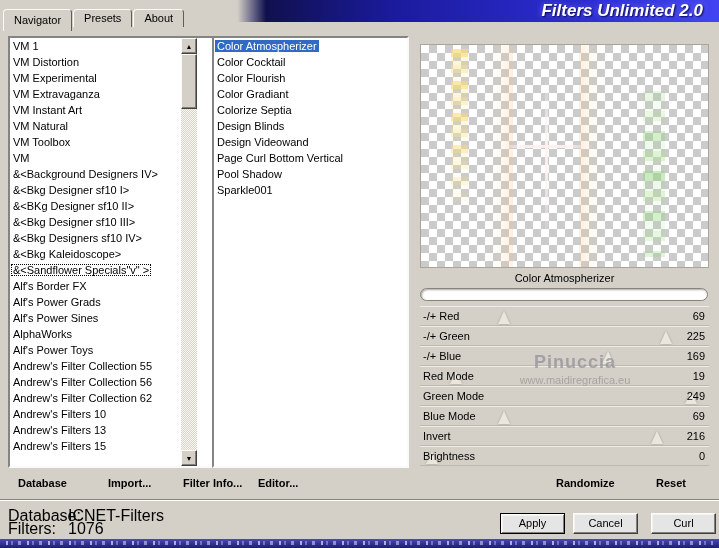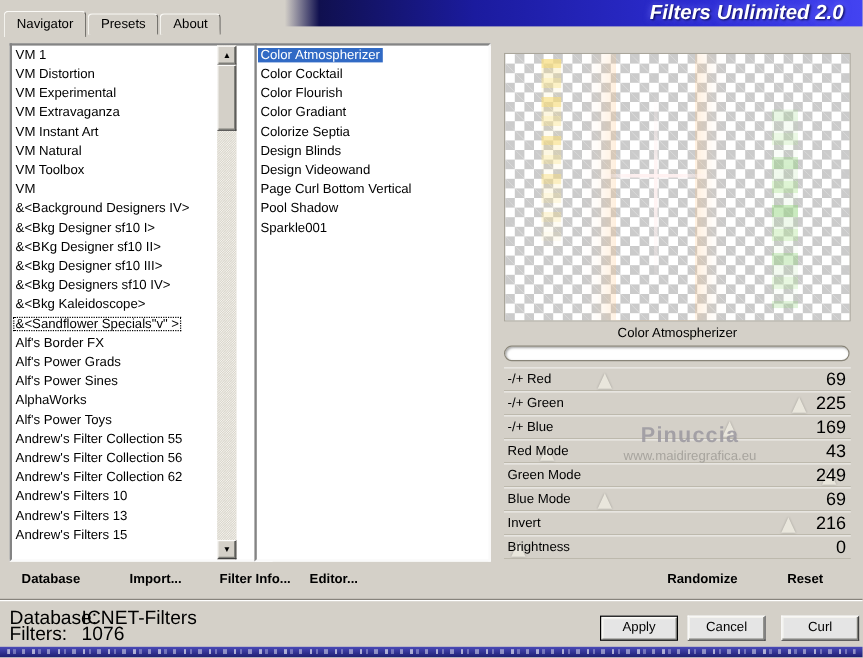--- a/index.html
+++ b/index.html
@@ -6,21 +6,21 @@
   body{width:719px;height:548px;overflow:hidden;font-family:"Liberation Sans",sans-serif;background:#d4d0c8;}
   .app{position:relative;width:719px;height:548px;background:#d4d0c8;overflow:hidden;}
 
   
   .banner{position:absolute;top:0;left:0;right:0;height:22px;
     background:linear-gradient(90deg,#d4d0c8 0%,#d4d0c8 33%,#10104f 37%,#1b1b9e 55%,#2d2dd4 82%,#4343f2 100%);}
   .banner-title{position:absolute;right:16px;top:1px;font-size:17px;font-weight:bold;font-style:italic;color:#fff;
     text-shadow:1px 1px 2px #000050,0 0 6px rgba(130,130,255,.8);white-space:nowrap;}
 
   
-  .tabs{position:absolute;top:9px;left:3px;display:flex;align-items:center;z-index:3;}
+  .tabs{position:absolute;top:9px;left:3px;display:flex;align-items:flex-start;z-index:3;}
   .tab{font-size:11px;background:#d4d0c8;color:#000;height:17px;line-height:17px;padding:0 10px;
     border:1px solid;border-color:#fbfaf7 #5f5d58 #b9b5aa #fbfaf7;border-radius:4px 4px 0 0;margin-right:1px;border-bottom:none;}
   .tab.selected{height:21px;line-height:20px;z-index:4;position:relative;background:#d4d0c8;}
 
   
   .listbox{position:absolute;background:#fff;border:2px solid;border-color:#848484 #fafafa #fafafa #848484;
     overflow:hidden;box-sizing:border-box;}
   .cat-list{left:8px;top:36px;width:219px;height:432px;padding-right:16px;}
   .filter-list{left:212px;top:36px;width:197px;height:432px;}
   .list-item{height:16px;line-height:16px;font-size:11px;white-space:nowrap;overflow:hidden;padding-left:1px;color:#000;}
@@ -75,21 +75,21 @@
 
   .preview-caption{position:absolute;left:420px;top:272px;width:289px;text-align:center;font-size:11px;color:#000;}
   .progress{position:absolute;left:420px;top:288px;width:288px;height:13px;box-sizing:border-box;
     background:#fff;border:1px solid #888478;border-radius:7px;box-shadow:inset 1px 1px 2px rgba(0,0,0,.35);}
 
   
   .sliders{position:absolute;left:420px;top:306px;width:289px;}
   .slider-row{position:relative;height:20px;display:flex;align-items:center;justify-content:space-between;
     box-shadow:inset 0 -1px 0 #bdb9ad,inset 0 1px 0 rgba(255,255,255,.6);}
   .s-label{font-size:11px;padding-left:3px;color:#000;position:relative;z-index:2;}
-  .s-value{font-size:15px;padding-right:4px;color:#000;width:42px;text-align:right;position:relative;z-index:2;}
+  .s-value{font-size:11px;padding-right:4px;color:#000;width:42px;text-align:right;position:relative;z-index:2;}
   .thumb{position:absolute;bottom:2px;width:0;height:0;z-index:1;
     border-left:6px solid transparent;border-right:6px solid transparent;border-bottom:13px solid #e9e6dc;
     filter:drop-shadow(0 0 1px rgba(0,0,0,.25));}
 
   
   .watermark{position:absolute;left:440px;top:352px;width:270px;text-align:center;z-index:5;pointer-events:none;}
   .wm1{font-size:18px;font-weight:bold;color:#9b98a0;opacity:.85;letter-spacing:1px;}
   .wm2{font-size:11px;color:#a3a09a;opacity:.9;margin-top:1px;}
 
   
@@ -274,21 +274,21 @@
         <span class="s-value">225</span>
       </div>
       <div class="slider-row">
         <div class="thumb" style="left: 62.9725%;"></div>
         <span class="s-label">-/+ Blue</span>
         <span class="s-value">169</span>
       </div>
       <div class="slider-row">
         <div class="thumb" style="left: 10.298%;"></div>
         <span class="s-label">Red Mode</span>
-        <span class="s-value">43</span>
+        <span class="s-value">19</span>
       </div>
       <div class="slider-row">
         <div class="thumb" style="left: 91.8353%;"></div>
         <span class="s-label">Green Mode</span>
         <span class="s-value">249</span>
       </div>
       <div class="slider-row">
         <div class="thumb" style="left: 26.8941%;"></div>
         <span class="s-label">Blue Mode</span>
         <span class="s-value">69</span>

